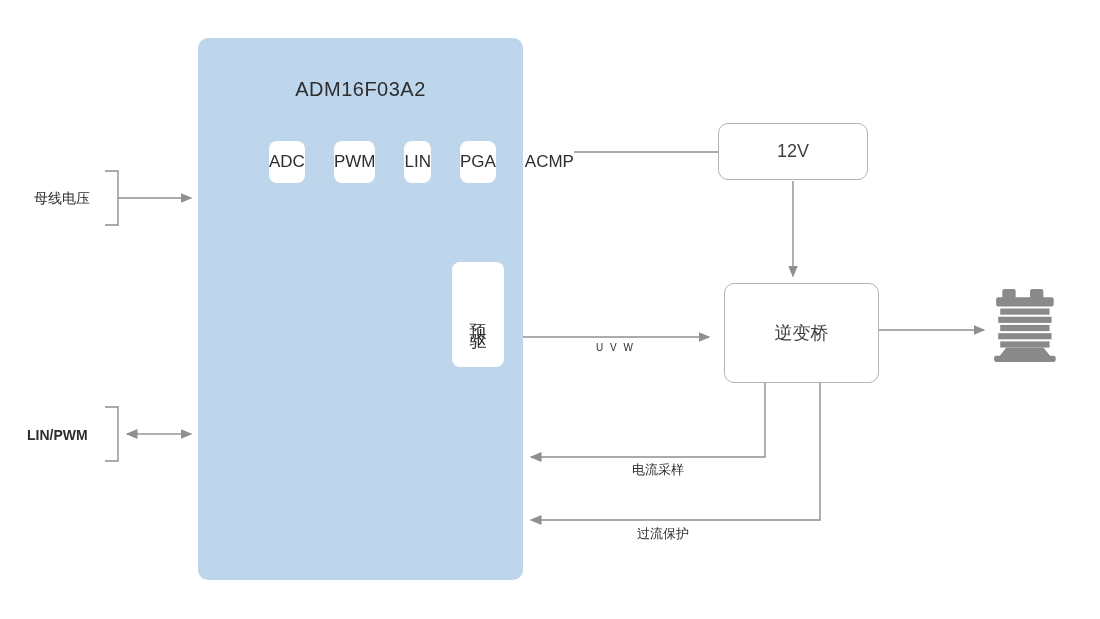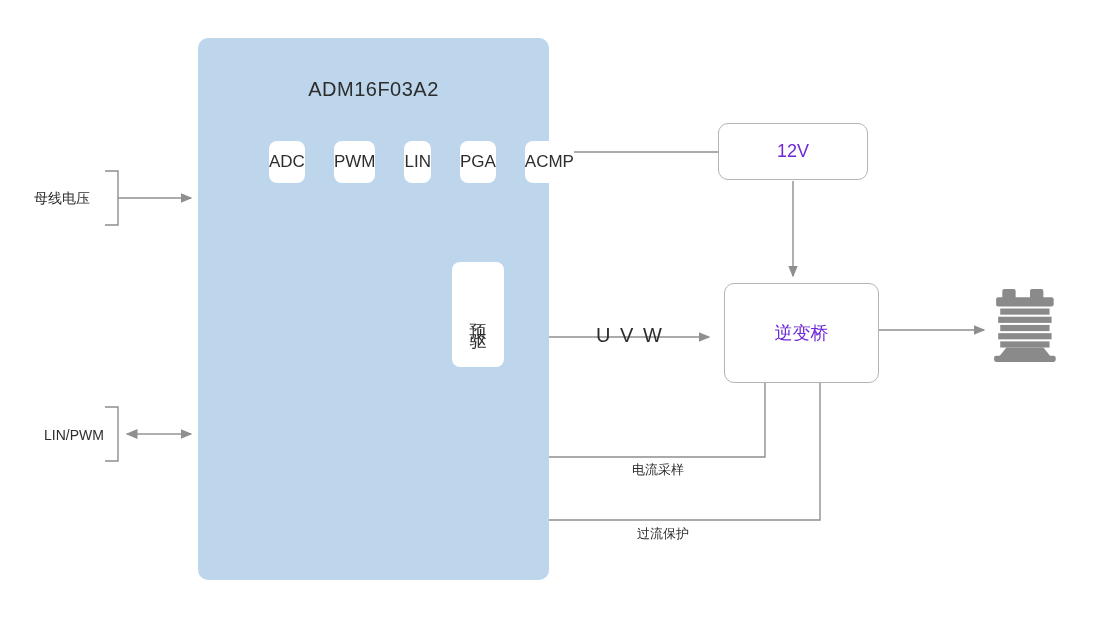--- a/index.html
+++ b/index.html
@@ -18,21 +18,21 @@
   .connectors {
     position: absolute;
     left: 0; top: 0;
     width: 1100px; height: 619px;
     pointer-events: none;
   }
   
   .chip {
     position: absolute;
     left: 198px; top: 38px;
-    width: 351px; height: 542px;
+    width: 325px; height: 542px;
     background: #bdd6ec;
     border-radius: 10px;
     padding-left: 32px;
   }
   .chip-title {
     position: absolute;
     top: 40px; left: 0;
     width: 100%;
     text-align: center;
     font-size: 20px;
@@ -76,40 +76,40 @@
   
   .ext-box {
     position: absolute;
     background: #ffffff;
     border: 1px solid #b3b3b3;
     border-radius: 10px;
     display: flex;
     align-items: center;
     justify-content: center;
     font-size: 18px;
-    color: #6d28d9;
+    color: #404040;
   }
   .power-box { left: 718px; top: 123px; width: 150px; height: 57px; }
   .inverter-box { left: 716px; top: 283px; width: 155px; height: 100px; margin-left: 8px; }
   
   .side-label {
     position: absolute;
     font-size: 14px;
     color: #2d2d2d;
     white-space: nowrap;
   }
   .bus-voltage-label { left: 34px; top: 190px; text-align: right; }
-  .lin-pwm-label { left: 44px; top: 427px; }
+  .lin-pwm-label { left: 27px; top: 427px; font-weight: bold; }
   .wire-label {
     position: absolute;
     font-size: 13px;
     color: #2d2d2d;
     white-space: nowrap;
   }
-  .uvw-label { left: 596px; top: 324px; font-size: 20px; letter-spacing: 2px; }
+  .uvw-label { left: 596px; top: 342px; font-size: 10px; letter-spacing: 2px; }
   .current-sampling-label { left: 632px; top: 461px; }
   .overcurrent-label { left: 637px; top: 525px; }
   
   .motor {
     position: absolute;
     left: 993px; top: 289px;
     width: 72px; height: 76px;
   }
 </style>
 </head>

